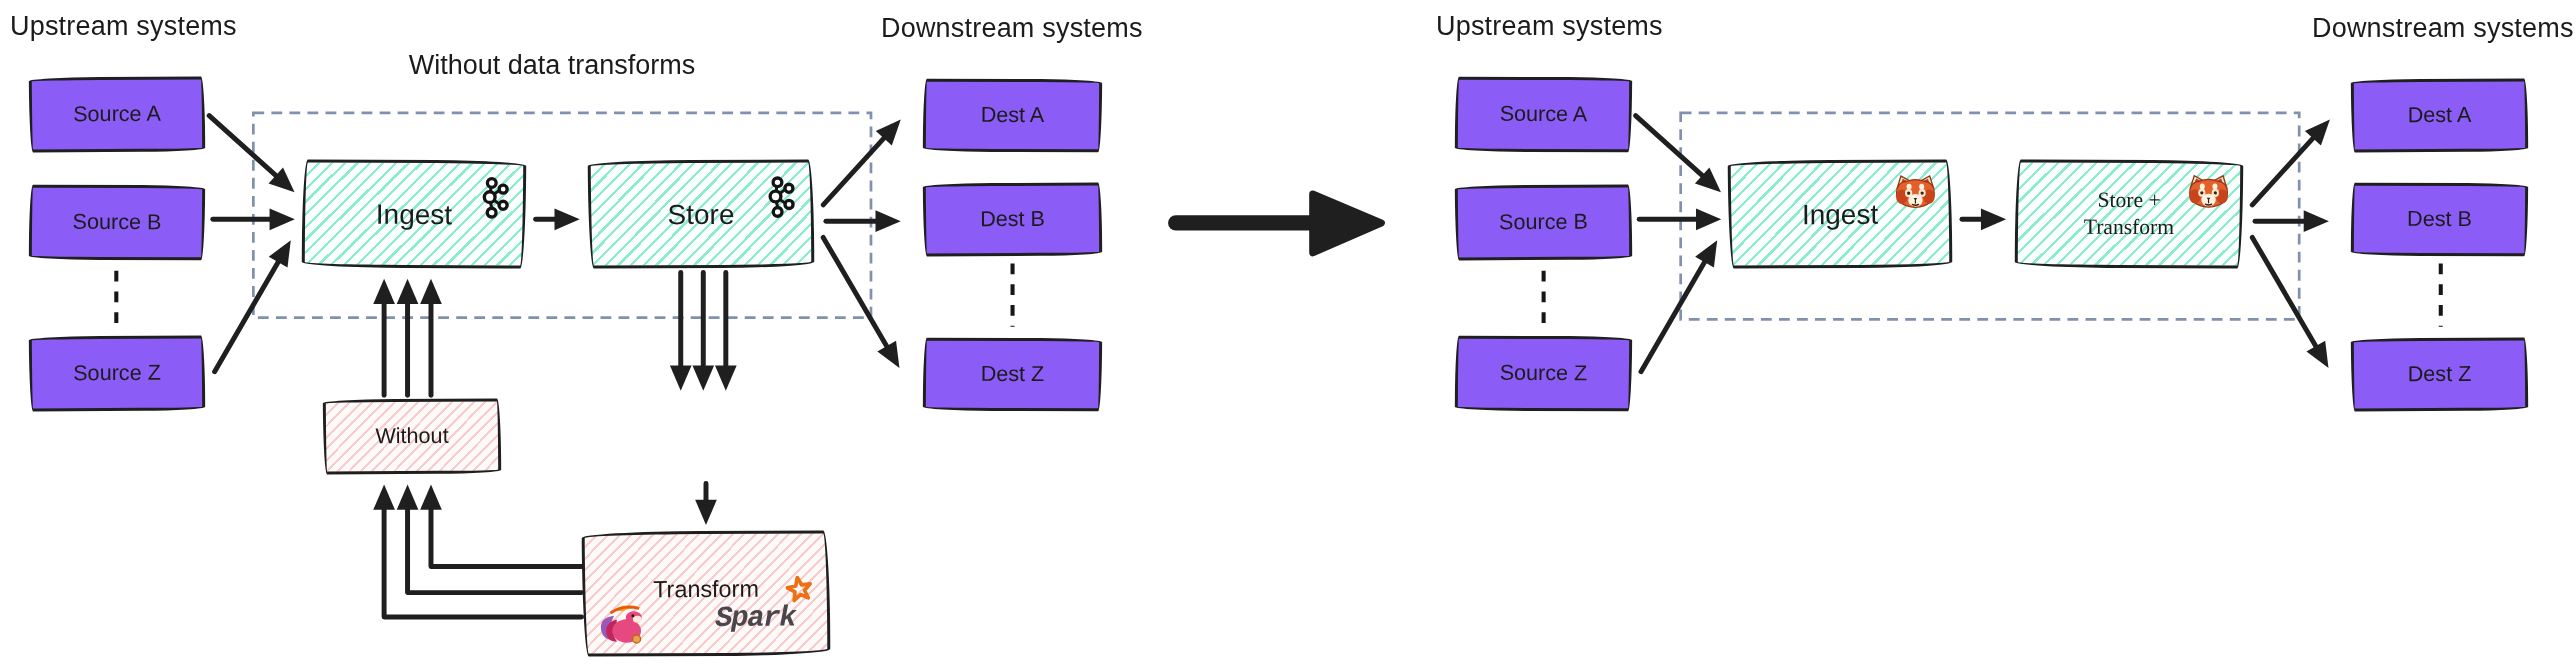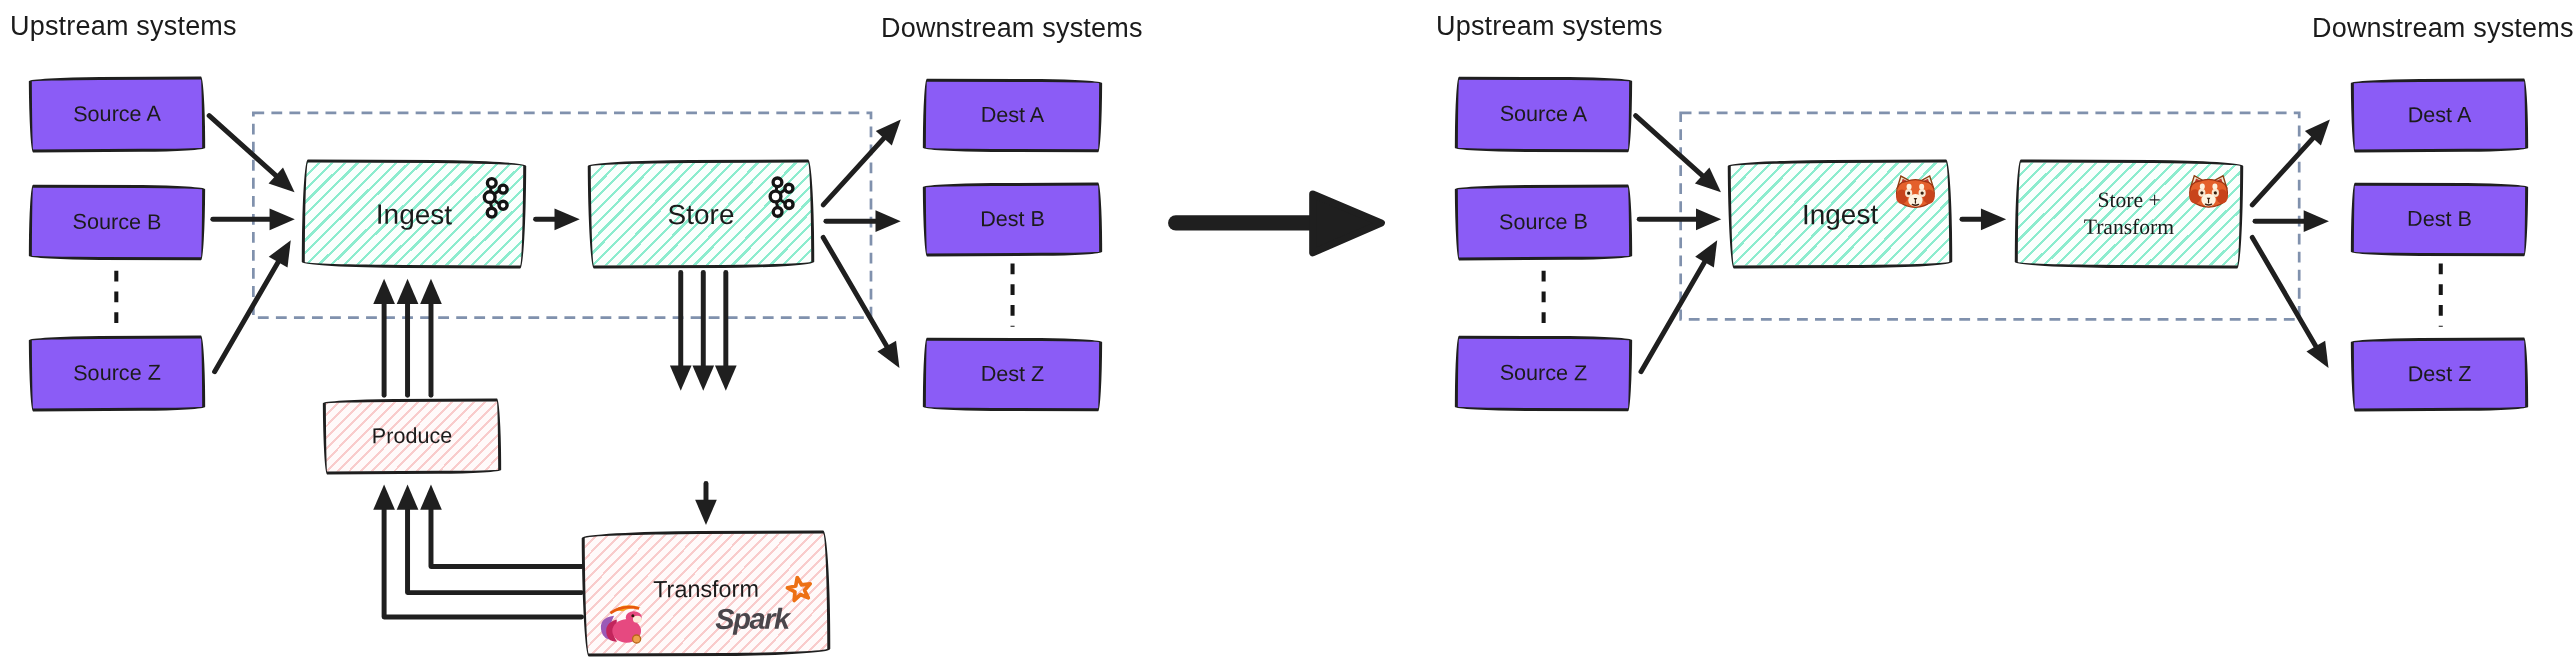--- a/index.html
+++ b/index.html
@@ -21,21 +21,21 @@
   .teal{
     background-color:#fbfffd;
     background-image:repeating-linear-gradient(135deg, rgba(121,233,198,.85) 0 2.3px, rgba(0,0,0,0) 2.3px 9px);
   }
   .pink{
     background-color:#fffafa;
     background-image:repeating-linear-gradient(135deg, rgba(245,173,173,.6) 0 2.1px, rgba(0,0,0,0) 2.1px 8px);
   }
   .corner-icon{position:absolute;}
   .transform-label{position:absolute;left:50%;top:41px;transform:translateX(-50%);font-size:23.4px;}
-  .spark-logo{position:absolute;right:18px;bottom:16px;width:94px;height:47px;}
+  .spark-logo{position:absolute;right:18px;bottom:16px;width:94px;height:47px;font-family:Liberation Mono, monospace;}
   .spark-word{
     position:absolute;left:0;bottom:0;font-size:29px;font-style:italic;font-weight:bold;
     color:#4a464b;letter-spacing:-1.4px;
   }
   .spark-star{position:absolute;right:-5.4px;top:-14.4px;}
   .flink-icon{position:absolute;left:10.8px;bottom:7.2px;}
   .stp-line{display:block;font-family:Liberation Serif, serif;}
 </style>
 </head>
 <body>
@@ -95,20 +95,21 @@
       <line x1="2498" y1="263" x2="2578" y2="400" marker-end="url(#ah)"></line>
     </g>
 
     <g>
       <line x1="1304" y1="247" x2="1462" y2="247" stroke="#1f1f1f" stroke-width="17" stroke-linecap="round"></line>
       <polygon points="1456,215 1532,247 1456,280" fill="#1f1f1f" stroke="#1f1f1f" stroke-width="8" stroke-linejoin="round"></polygon>
     </g>
   </svg>
 
   <div class="lbl" style="left:10px;top:10.8px">Upstream systems</div>
+  <div class="title" style="left:552px;top:50px">Without data transforms</div>
   <div class="lbl" style="left:881px;top:12.6px">Downstream systems</div>
 
   <div class="box w1" style="left:29px;top:77px;width:176px;height:75px">Source A</div>
   <div class="box w2" style="left:29px;top:185px;width:176px;height:75px">Source B</div>
   <div class="box w1" style="left:29px;top:336px;width:176px;height:75px">Source Z</div>
 
   <div class="box w2 teal node" style="left:302px;top:160px;width:224px;height:108px">
     <span>Ingest</span>
     <svg class="corner-icon" style="right:9px;top:12.6px" width="38" height="43" viewBox="0 0 44 64">
       <g stroke="#141414" stroke-width="4.5">
@@ -143,21 +144,21 @@
         <circle cx="34" cy="19" r="6"></circle>
         <circle cx="34" cy="43" r="6"></circle>
       </g>
     </svg>
   </div>
 
   <div class="box w2" style="left:923px;top:79px;width:179px;height:73px">Dest A</div>
   <div class="box w1" style="left:923px;top:183px;width:179px;height:73px">Dest B</div>
   <div class="box w2" style="left:923px;top:338px;width:179px;height:73px">Dest Z</div>
 
-  <div class="box w1 pink" style="left:323px;top:399px;width:178px;height:75px">Produce</div>
+  <div class="box w1 pink" style="left:323px;top:399px;width:178px;height:75px">Without</div>
 
   <div class="box w1 pink" style="left:582px;top:531px;width:248px;height:125px">
     <span class="transform-label">Transform</span>
     <svg class="flink-icon" width="52" height="47" viewBox="0 0 58 52">
       <path d="M20,18 Q2,20 6,36 Q8,44 18,45 Q10,34 16,27 Z" fill="#9b59b6"></path>
       <path d="M23,22 Q8,26 12,40 Q14,47 23,47 Q16,36 23,30 Z" fill="#c2255c"></path>
       <ellipse cx="34" cy="35" rx="16" ry="13" fill="#e64980"></ellipse>
       <path d="M14,17 Q28,1 50,9 Q38,9 30,13 Q20,11 14,17 Z" fill="#f5a623"></path>
       <path d="M16,15 Q30,5 48,10" stroke="#e8590c" stroke-width="3" fill="none"></path>
       <ellipse cx="42" cy="20" rx="9" ry="7" fill="#e64980"></ellipse>

